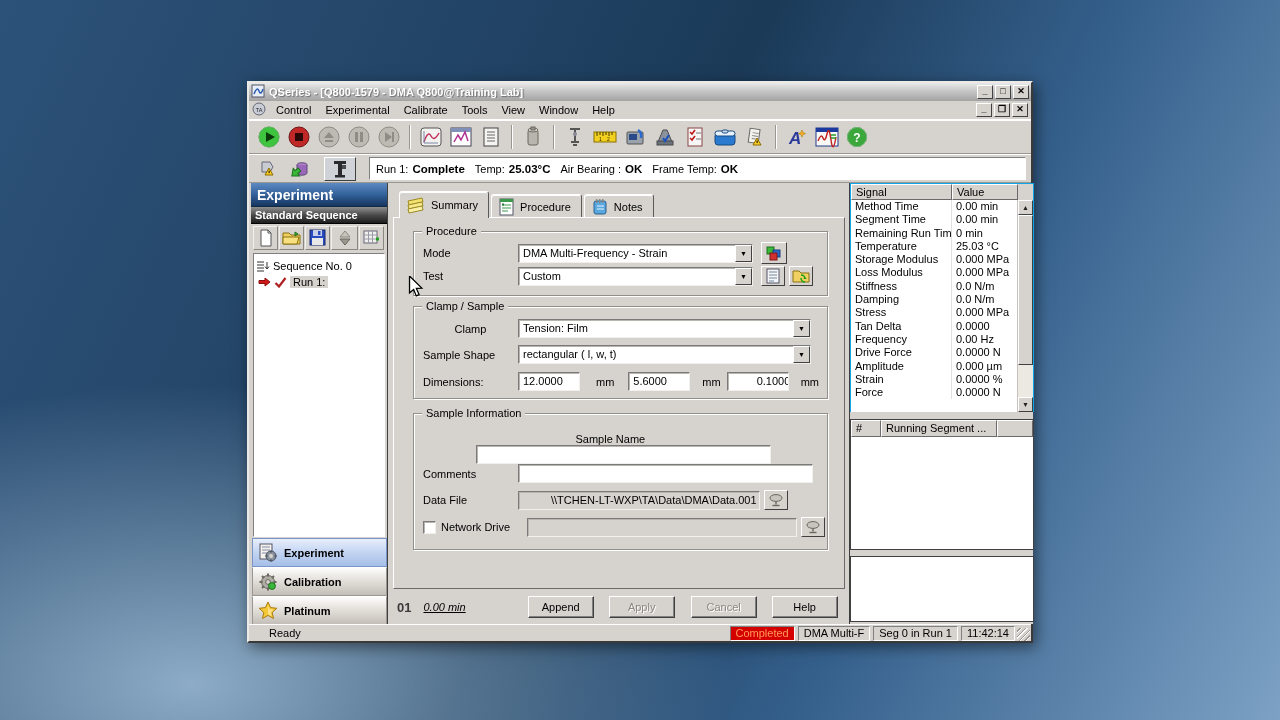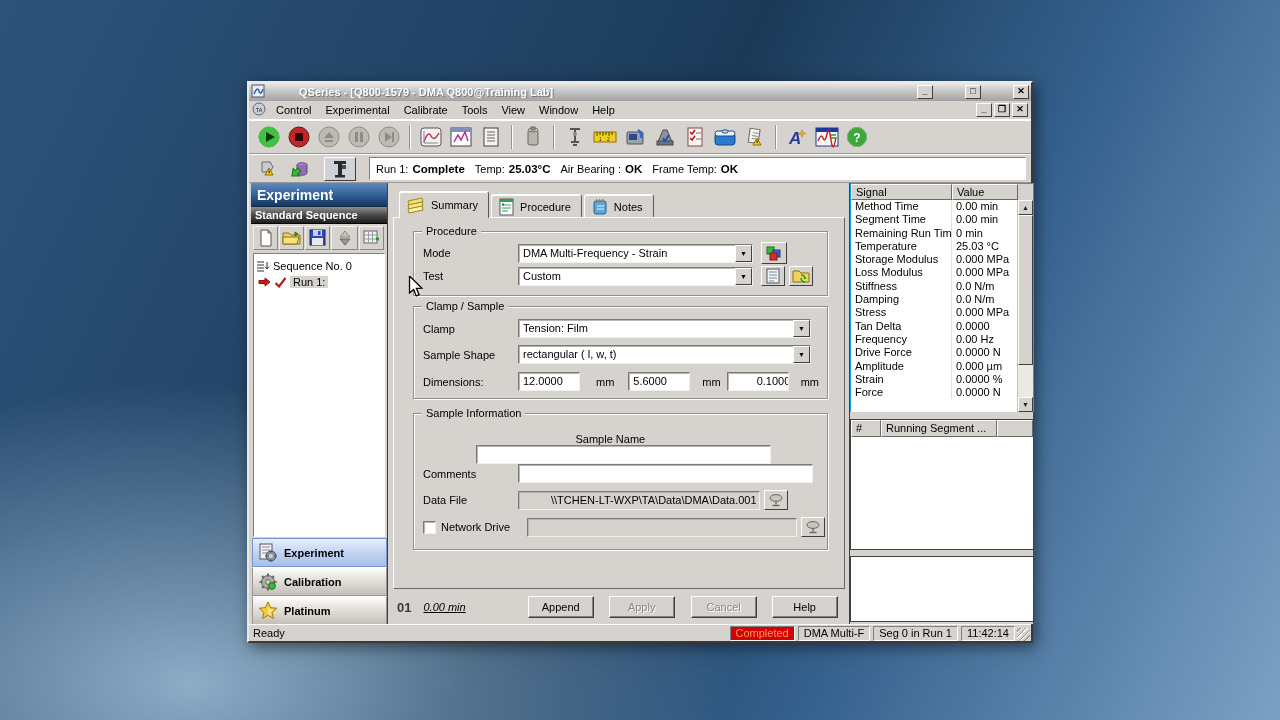--- a/index.html
+++ b/index.html
@@ -10,21 +10,21 @@
       radial-gradient(ellipse 900px 500px at 15% 95%, rgba(160,190,215,.85), rgba(160,190,215,0) 60%),
       linear-gradient(115deg, #2d5279 0%, #224466 30%, #1b3a58 48%, #35608c 70%, #7ca1c4 100%);
   }
   .window {
     position:absolute; left:247px; top:81px; width:786px; height:562px;
     background:#d6d3ce; border:2px solid; border-color:#eceae6 #3a3a3a #3a3a3a #eceae6;
     box-shadow:3px 4px 14px rgba(0,0,0,.5);
   }
   
   .titlebar { position:absolute; left:0; top:0; right:0; height:18px; display:flex; align-items:center; padding:0 2px;
-    background:linear-gradient(180deg,#e9e9e9 0%,#c6c6c6 45%,#a3a3a3 100%);gap:30px; }
+    background:linear-gradient(180deg,#e9e9e9 0%,#c6c6c6 45%,#a3a3a3 100%); }
   .title-text { flex:1; color:#fff; font-weight:bold; font-size:11px; text-shadow:1px 1px 1px #6e6e6e; margin-left:4px; white-space:nowrap; overflow:hidden; }
   .winbtn { width:16px; height:14px; margin-left:2px; background:#d6d3ce; border:1px solid; border-color:#fff #404040 #404040 #fff;
     font-size:9px; line-height:11px; text-align:center; font-weight:bold; color:#000; cursor:default; }
   
   .menubar { position:absolute; left:0; top:18px; right:0; height:19px; display:flex; align-items:center; padding:0 3px;
     border-bottom:1px solid #fff; }
   .menu-item { padding:2px 7px; }
   .mdi-btns { margin-left:auto; display:flex; }
   
   .toolbar1 { position:absolute; left:0; top:37px; right:0; height:34px; display:flex; align-items:center; gap:2px; padding:0 6px;
@@ -109,21 +109,21 @@
   .vscroll { position:absolute; right:0; top:16px; width:16px; height:212px; background:#ece9e3; border-left:1px solid #c6c3be; }
   .scroll-btn { position:absolute; left:0; width:15px; height:15px; background:#d6d3ce; border:1px solid; border-color:#fff #404040 #404040 #fff;
     font-size:7px; text-align:center; line-height:13px; color:#222; }
   .scroll-thumb { position:absolute; left:0; top:15px; width:15px; height:150px; background:#d6d3ce;
     border:1px solid; border-color:#fff #404040 #404040 #fff; }
   .runseg-table { position:absolute; left:0; top:236px; width:184px; height:131px; background:#fff; border:1px solid #404040; }
   .runseg-head { display:flex; height:17px; background:#d6d3ce; }
   .box2 { position:absolute; left:0; top:373px; width:184px; height:66px; background:#fff; border:1px solid #404040; }
   
   .statusbar { position:absolute; left:0; bottom:0; width:782px; height:17px; display:flex; align-items:center;
-    border-top:1px solid #fff; padding-left:4px; background:#d6d3ce; }
+    border-top:1px solid #fff; padding-left:20px; background:#d6d3ce; }
   .sb-cell { height:15px; line-height:13px; padding:0 5px; margin-left:3px; border:1px solid; border-color:#808080 #fff #fff #808080; white-space:nowrap; }
   .sb-cell.completed { background:#d40000; color:#ff9a55; }
   .sb-right { margin-left:auto; display:flex; align-items:center; }
   .grip { width:13px; height:13px; margin:0 1px 0 2px; align-self:flex-end;
     background:repeating-linear-gradient(135deg, transparent 0 2px, #9a9792 2px 3px, #fff 3px 4px); }
   
   .cursor { position:absolute; left:408px; top:276px; z-index:99; }
 </style>
 </head>
 <body>
@@ -498,21 +498,21 @@
                 <path d="M9 6a4 4 0 014 4M13 13a4 4 0 01-4-4" stroke="#1da01d" stroke-width="1.6" fill="none"></path>
                 <path d="M13 8l1.6 2h-3.2z" fill="#1da01d"></path>
               </svg>
           </div>
         </div>
 
         <div class="groupbox" style="left:19px; top:88px; width:415px; height:93px;">
           <span class="legend">Clamp / Sample</span>
         </div>
         <div class="frow" style="left:29px; top:101px; width:400px;">
-          <span class="field-label" style="width:95px;">Clamp</span>
+          <span class="field-label" style="width:95px;text-align:center;">Clamp</span>
           <div class="combo" style="width:293px;">
             <span class="combo-text">Tension: Film</span>
             <span class="combo-btn">▼</span>
           </div>
         </div>
         <div class="frow" style="left:29px; top:127px; width:400px;">
           <span class="field-label" style="width:95px;">Sample Shape</span>
           <div class="combo" style="width:293px;">
             <span class="combo-text">rectangular ( l, w, t)</span>
             <span class="combo-btn">▼</span>

